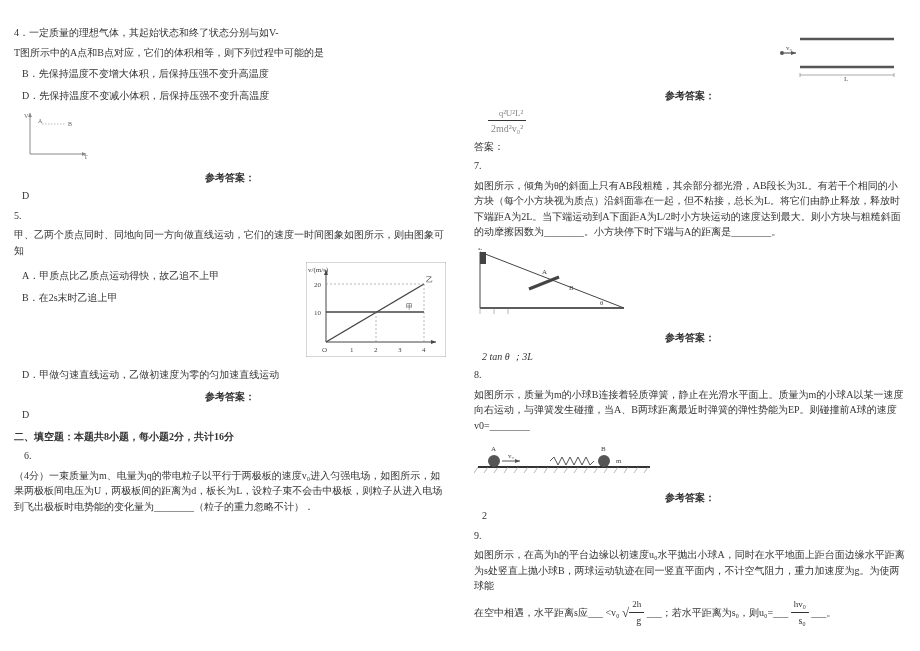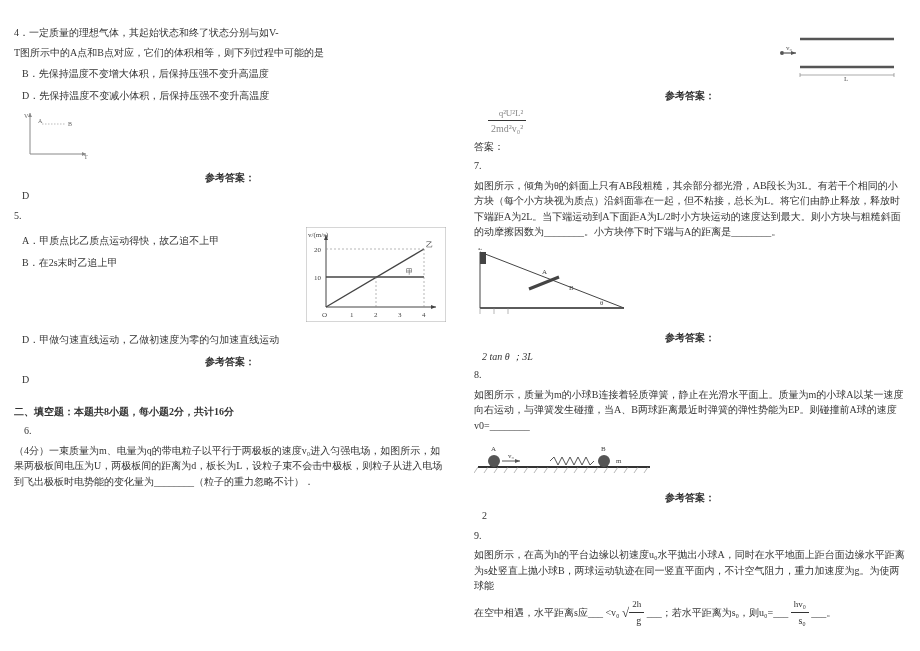--- a/index.html
+++ b/index.html
@@ -15,21 +15,21 @@
   }
   .col {
     width: 50%;
     padding: 21px 14px;
     line-height: 1.55;
   }
   .p { margin: 4px 0; }
   .opt { margin: 6px 0 6px 8px; }
   .answer-label { font-weight: bold; margin: 6px 0 3px 0; text-align: center; }
   .answer-val { margin: 3px 0 3px 8px; }
-  .section-head { font-weight: bold; margin: 16px 0 3px 0; }
+  .section-head { font-weight: bold; margin: 6px 0 3px 0; }
   .figblock { margin: 6px 0; }
   .small-fig { margin: 4px 0 4px 8px; }
   .vt-graph { width: 70px; height: 50px; }
   .vel-graph { width: 140px; height: 95px; float: right; margin-left: 6px; margin-bottom: 4px; }
   .capacitor { width: 140px; height: 55px; margin: 2px 0 2px auto; display: block; }
   .incline { width: 160px; height: 70px; margin: 2px 0; }
   .spring { width: 180px; height: 32px; margin: 4px 0; }
   .formula { font-style: italic; }
   .frac { display: inline-block; vertical-align: middle; text-align: right; }
   .frac .num { display: block; border-bottom: 0.6px solid #333; padding: 0 3px; font-size: 9px; }
@@ -60,20 +60,21 @@
       <text x="16" y="14" font-size="6" fill="#666">A</text>
       <line x1="20" y1="15" x2="44" y2="15" stroke="#aaa" stroke-width="0.8" stroke-dasharray="1.5 1.5"></line>
       <text x="46" y="17" font-size="6" fill="#666">B</text>
     </svg>
   </div>
 
   <div class="answer-label">参考答案：</div>
   <div class="answer-val">D</div>
 
   <div class="p">5.</div>
+  <div class="p">甲、乙两个质点同时、同地向同一方向做直线运动，它们的速度一时间图象如图所示，则由图象可知</div>
 
   <div style="overflow:auto;">
     <svg class="vel-graph" viewBox="0 0 140 95">
       <rect x="0" y="0" width="140" height="95" fill="none" stroke="#999" stroke-width="0.8"></rect>
       <line x1="20" y1="80" x2="130" y2="80" stroke="#444" stroke-width="1"></line>
       <line x1="20" y1="80" x2="20" y2="8" stroke="#444" stroke-width="1"></line>
       <polygon points="130,80 125,78 125,82" fill="#444"></polygon>
       <polygon points="20,8 18,13 22,13" fill="#444"></polygon>
       <text x="2" y="10" font-size="7" fill="#444">v/(m/s)</text>
       <text x="16" y="90" font-size="7" fill="#444">O</text>

